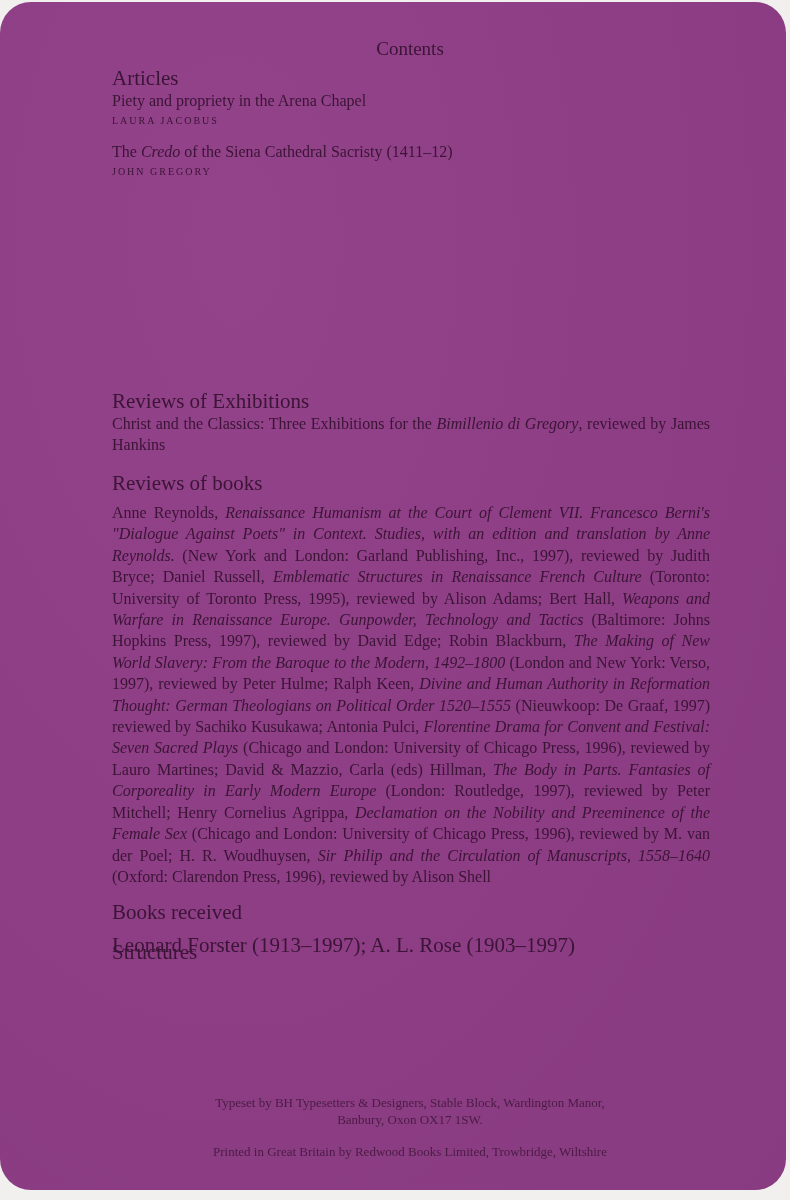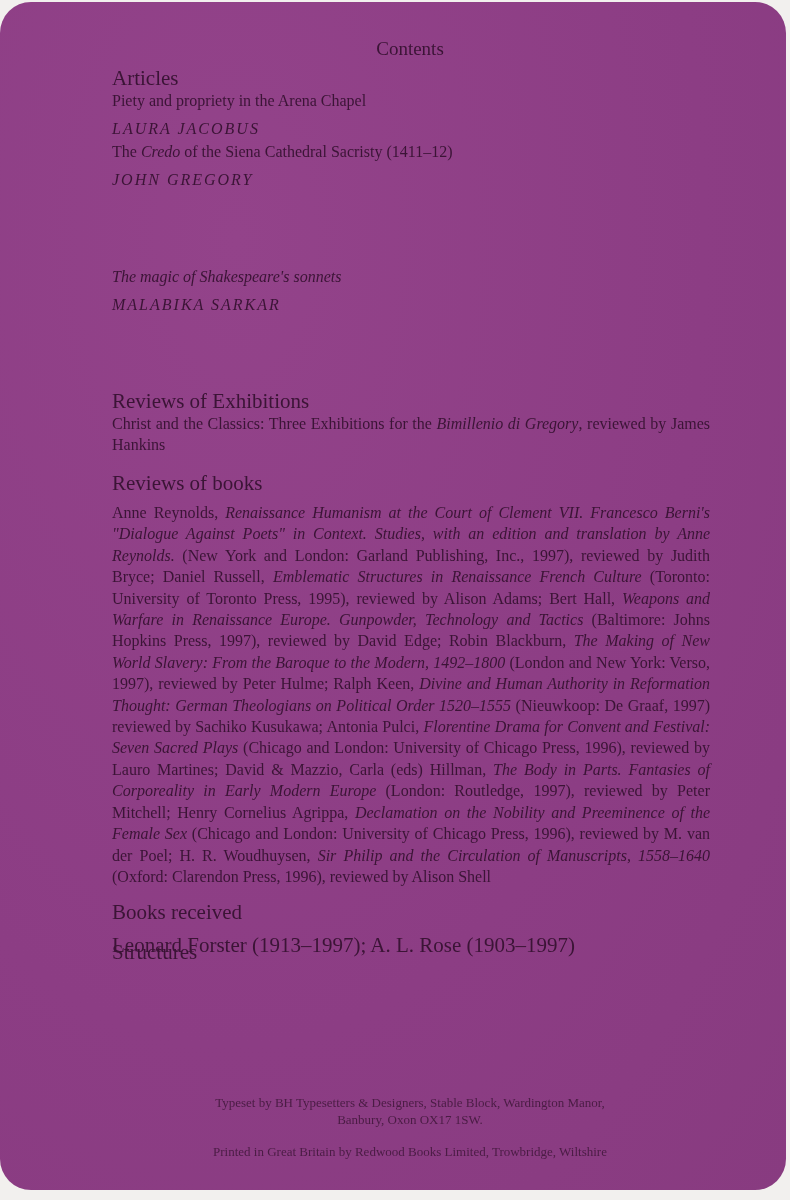--- a/index.html
+++ b/index.html
@@ -8,44 +8,40 @@
     position:absolute; left:0; top:2px; width:786px; height:1188px;
     background:#8e3f86;
     background-image: radial-gradient(ellipse at 30% 20%, #93438a 0%, #8c3d84 60%, #883b80 100%);
     font-family:"Liberation Serif","DejaVu Serif",serif;
     color:#3b1436;
     border-radius:31px;
   }
   .title { position:absolute; top:36px; left:0; width:820px; text-align:center; font-size:19px; }
   .sec { position:absolute; left:112px; font-size:21px; }
   .art { position:absolute; left:112px; font-size:16px; line-height:20px; }
-  .author { font-size:16px; letter-spacing:2px; text-transform:uppercase; display:block; margin-top:8px;font-style:italic; }
+  .author { font-size:10px; letter-spacing:2px; text-transform:uppercase; display:block; margin-top:0; }
   .body { position:absolute; left:112px; width:598px; font-size:16px; line-height:21.4px; text-align:justify; }
   i { font-style:italic; }
   .footer { position:absolute; left:0; width:820px; text-align:center; font-size:13px; line-height:17px; color:#4a1c44; }
 </style>
 </head>
 <body>
 
 <div class="page">
   <div class="title">Contents</div>
 
   <div class="sec" style="top:64px">Articles</div>
 
   <div class="art" style="top:89px">
     <span>Piety and propriety in the Arena Chapel</span><i></i><span></span>
     <span class="author">Laura Jacobus</span>
   </div>
   <div class="art" style="top:140px">
     <span>The </span><i>Credo</i><span> of the Siena Cathedral Sacristy (1411–12)</span>
     <span class="author">John Gregory</span>
-  </div>
-  <div class="art" style="top:265px">
-    <span></span><i>The magic of Shakespeare's sonnets</i><span></span>
-    <span class="author">Malabika Sarkar</span>
   </div>
 
   <div class="sec" style="top:387px">Reviews of Exhibitions</div>
   <div class="body" style="top:411px"><span>Christ and the Classics: Three Exhibitions for the </span><i>Bimillenio di Gregory</i><span>, reviewed by James Hankins</span></div>
 
   <div class="sec" style="top:469px">Reviews of books</div>
   <div class="body" style="top:500px">
     <span><span>Anne Reynolds, </span><i>Renaissance Humanism at the Court of Clement VII. Francesco Berni's "Dialogue Against Poets" in Context. Studies, with an edition and translation by Anne Reynolds.</i><span> (New York and London: Garland Publishing, Inc., 1997), reviewed by Judith Bryce; </span></span><span><span>Daniel Russell, </span><i>Emblematic Structures in Renaissance French Culture</i><span> (Toronto: University of Toronto Press, 1995), reviewed by Alison Adams; </span></span><span><span>Bert Hall, </span><i>Weapons and Warfare in Renaissance Europe. Gunpowder, Technology and Tactics</i><span> (Baltimore: Johns Hopkins Press, 1997), reviewed by David Edge; </span></span><span><span>Robin Blackburn, </span><i>The Making of New World Slavery: From the Baroque to the Modern, 1492–1800</i><span> (London and New York: Verso, 1997), reviewed by Peter Hulme; </span></span><span><span>Ralph Keen, </span><i>Divine and Human Authority in Reformation Thought: German Theologians on Political Order 1520–1555</i><span> (Nieuwkoop: De Graaf, 1997) reviewed by Sachiko Kusukawa; </span></span><span><span>Antonia Pulci, </span><i>Florentine Drama for Convent and Festival: Seven Sacred Plays</i><span> (Chicago and London: University of Chicago Press, 1996), reviewed by Lauro Martines; </span></span><span><span>David &amp; Mazzio, Carla (eds) Hillman, </span><i>The Body in Parts. Fantasies of Corporeality in Early Modern Europe</i><span> (London: Routledge, 1997), reviewed by Peter Mitchell; </span></span><span><span>Henry Cornelius Agrippa, </span><i>Declamation on the Nobility and Preeminence of the Female Sex</i><span> (Chicago and London: University of Chicago Press, 1996), reviewed by M. van der Poel; </span></span><span><span>H. R. Woudhuysen, </span><i>Sir Philip and the Circulation of Manuscripts, 1558–1640</i><span> (Oxford: Clarendon Press, 1996), reviewed by Alison Shell</span></span>
   </div>
 

